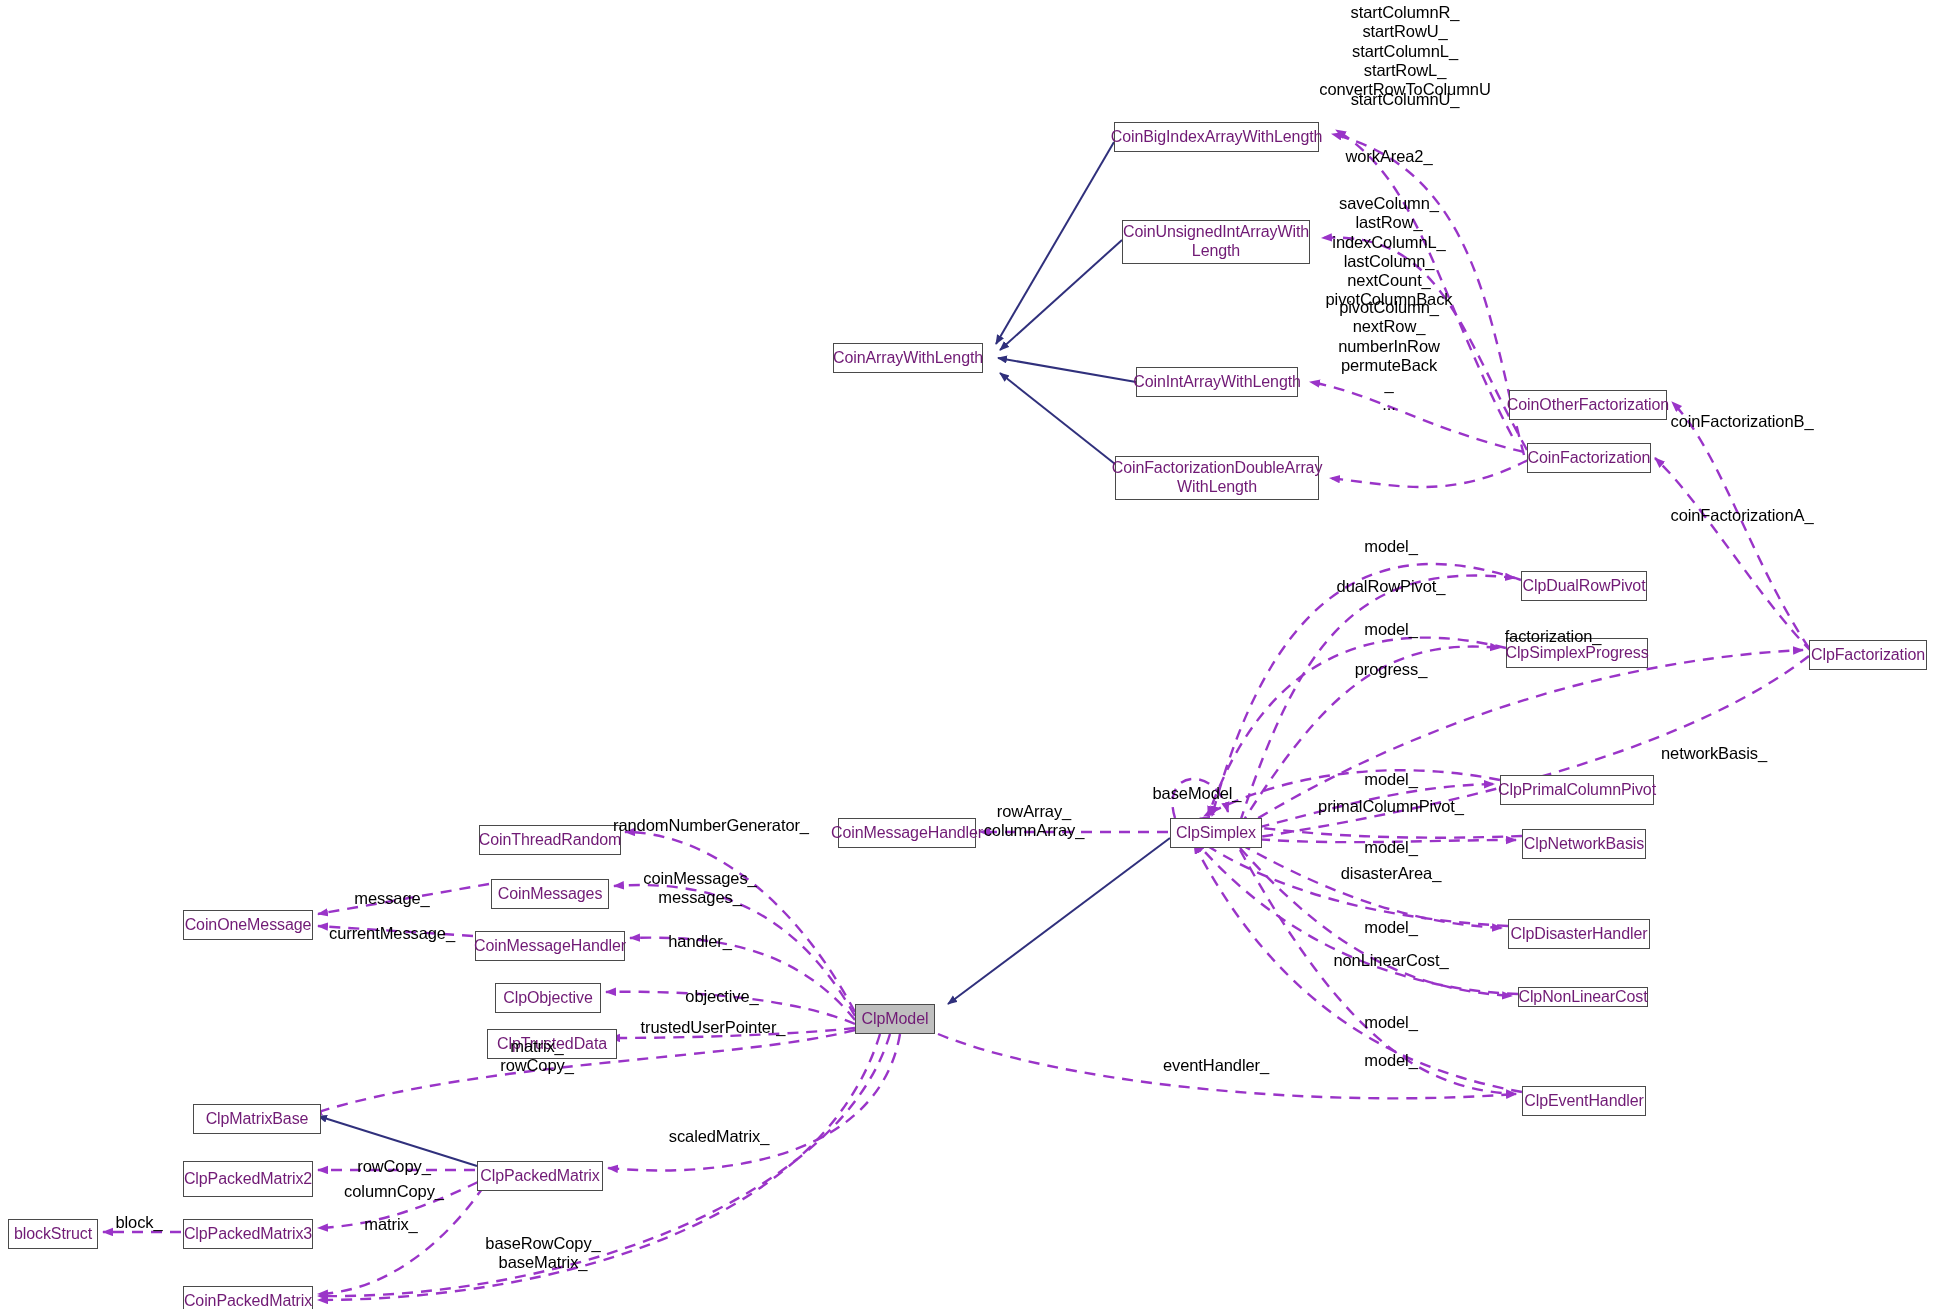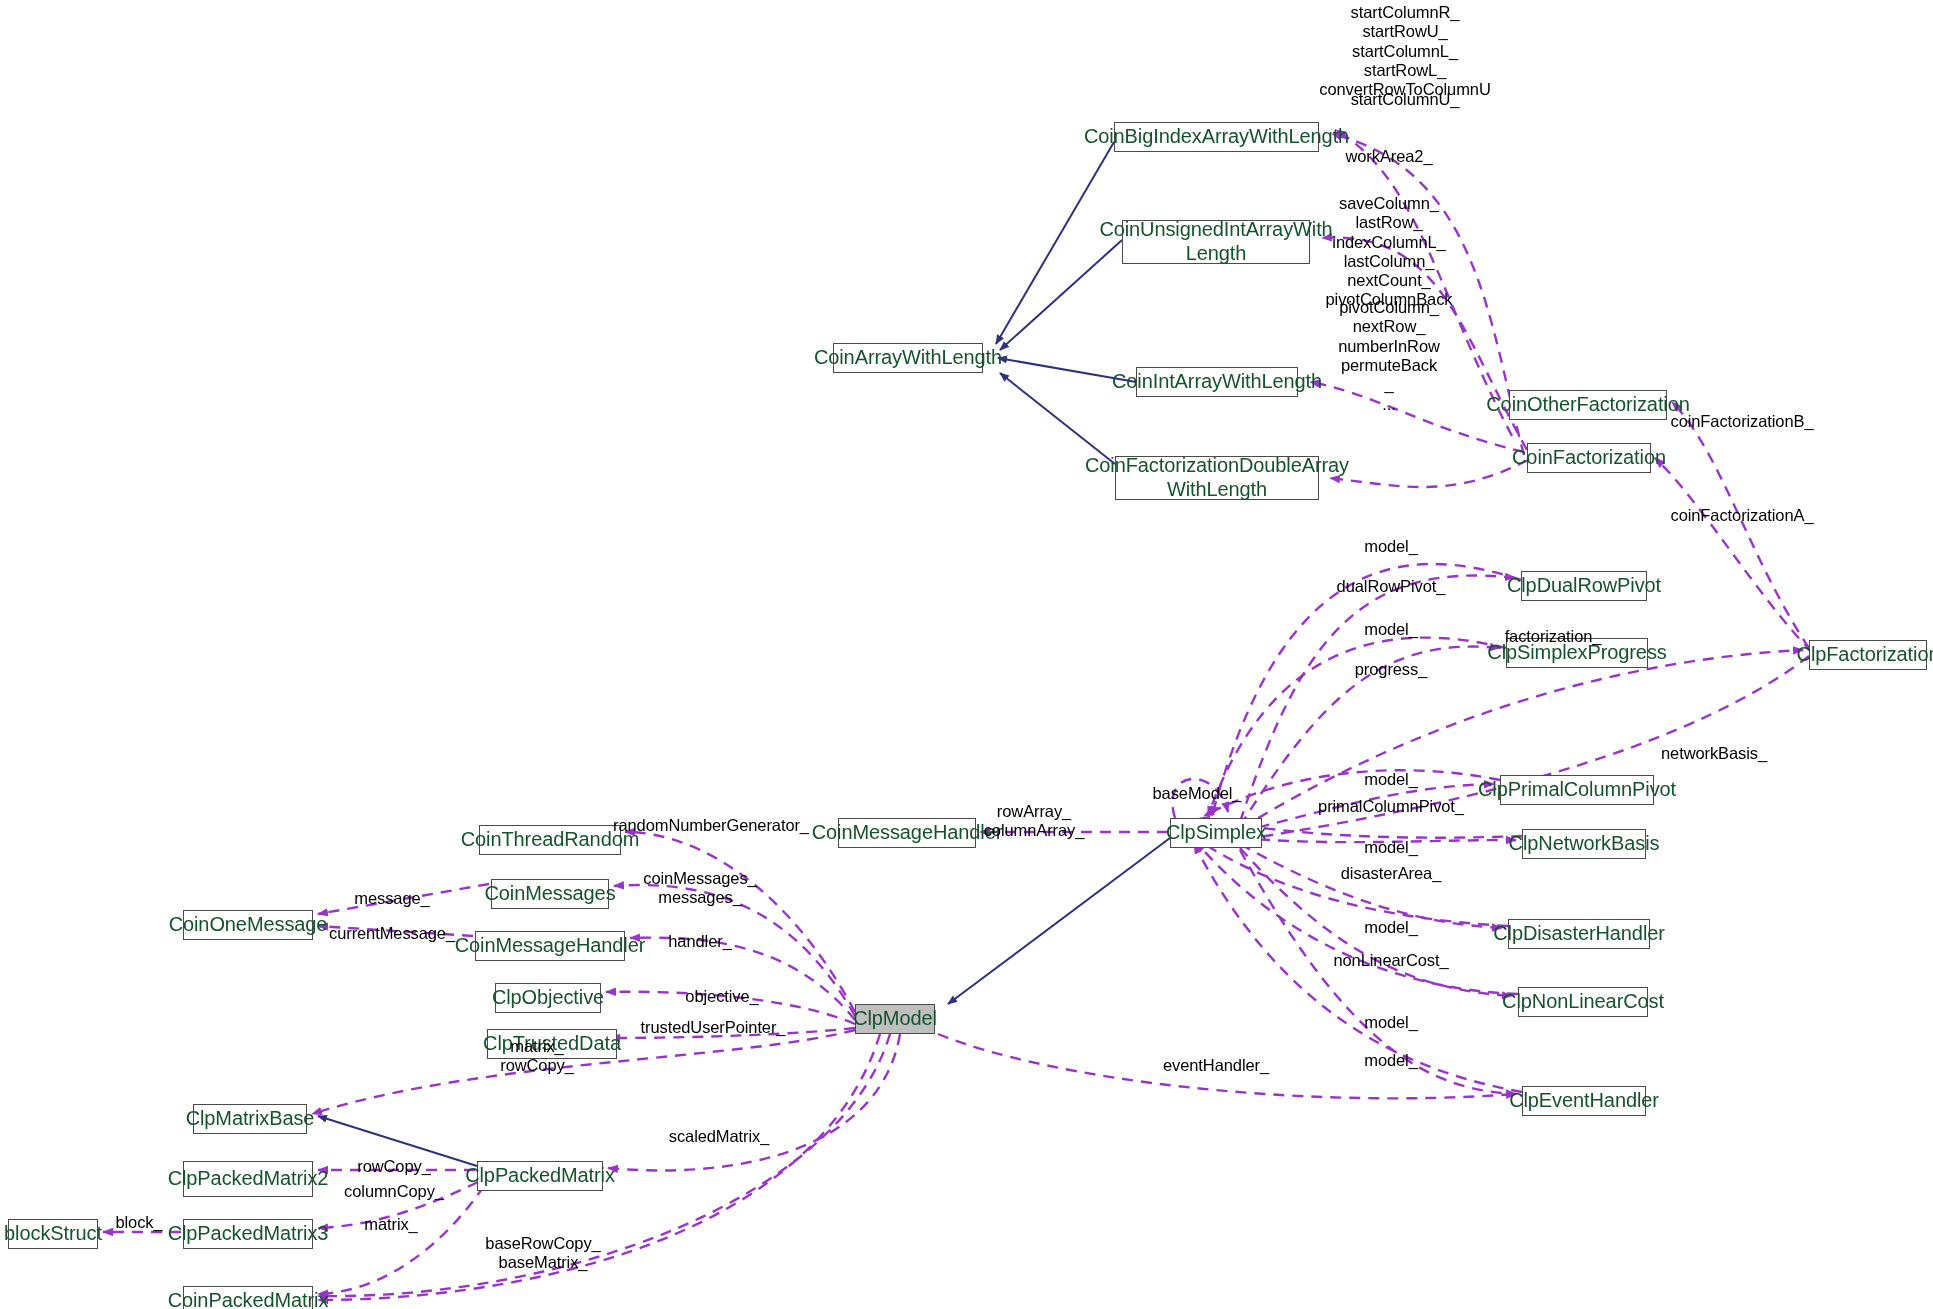--- a/index.html
+++ b/index.html
@@ -23,22 +23,22 @@
     top: 0;
     width: 1933px;
     height: 1309px;
     pointer-events: none;
   }
   .node {
     position: absolute;
     box-sizing: border-box;
     border: 1.6px solid #4a4a4a;
     background: #ffffff;
-    color: #14532d;
-    font-size: 20px;
+    color: #701a75;
+    font-size: 16px;
     line-height: 1.18;
     display: flex;
     align-items: center;
     justify-content: center;
     text-align: center;
     white-space: pre-line;
     letter-spacing: -0.1px;
   }
   .node.filled {
     background: #bfbfbf;
@@ -140,32 +140,32 @@
   <div class="node" style="left:1115px;top:456px;width:204px;height:44px">CoinFactorizationDoubleArray
 WithLength</div>
   <div class="node" style="left:1509px;top:390px;width:158px;height:30px">CoinOtherFactorization</div>
   <div class="node" style="left:1527px;top:443px;width:124px;height:30px">CoinFactorization</div>
   <div class="node" style="left:1809px;top:640px;width:118px;height:30px">ClpFactorization</div>
   <div class="node" style="left:1521px;top:571px;width:126px;height:30px">ClpDualRowPivot</div>
   <div class="node" style="left:1506px;top:638px;width:142px;height:30px">ClpSimplexProgress</div>
   <div class="node" style="left:1500px;top:775px;width:154px;height:30px">ClpPrimalColumnPivot</div>
   <div class="node" style="left:1522px;top:829px;width:124px;height:30px">ClpNetworkBasis</div>
   <div class="node" style="left:1508px;top:919px;width:142px;height:30px">ClpDisasterHandler</div>
-  <div class="node" style="left:1518px;top:987px;width:130px;height:30px">ClpNonLinearCost</div>
+  <div class="node" style="left:1518px;top:987px;width:130px;height:20px">ClpNonLinearCost</div>
   <div class="node" style="left:1522px;top:1086px;width:124px;height:30px">ClpEventHandler</div>
   <div class="node" style="left:1170px;top:818px;width:92px;height:30px">ClpSimplex</div>
   <div class="node" style="left:838px;top:818px;width:138px;height:30px">CoinMessageHandler</div>
   <div class="node" style="left:479px;top:825px;width:142px;height:30px">CoinThreadRandom</div>
   <div class="node" style="left:491px;top:879px;width:118px;height:30px">CoinMessages</div>
   <div class="node" style="left:183px;top:910px;width:130px;height:30px">CoinOneMessage</div>
   <div class="node" style="left:475px;top:931px;width:150px;height:30px">CoinMessageHandler</div>
   <div class="node" style="left:495px;top:983px;width:106px;height:30px">ClpObjective</div>
   <div class="node" style="left:487px;top:1029px;width:130px;height:30px">ClpTrustedData</div>
   <div class="node filled" style="left:855px;top:1004px;width:80px;height:30px">ClpModel</div>
-  <div class="node" style="left:193px;top:1104px;width:114px;height:30px">ClpMatrixBase</div>
+  <div class="node" style="left:193px;top:1104px;width:128px;height:30px">ClpMatrixBase</div>
   <div class="node" style="left:183px;top:1161px;width:130px;height:36px">ClpPackedMatrix2</div>
   <div class="node" style="left:477px;top:1161px;width:126px;height:30px">ClpPackedMatrix</div>
   <div class="node" style="left:8px;top:1219px;width:90px;height:30px">blockStruct</div>
   <div class="node" style="left:183px;top:1219px;width:130px;height:30px">ClpPackedMatrix3</div>
   <div class="node" style="left:183px;top:1286px;width:130px;height:30px">CoinPackedMatrix</div>
 
   <div class="elabel" style="left:1405px;top:3px">startColumnR_
 startRowU_
 startColumnL_
 startRowL_

